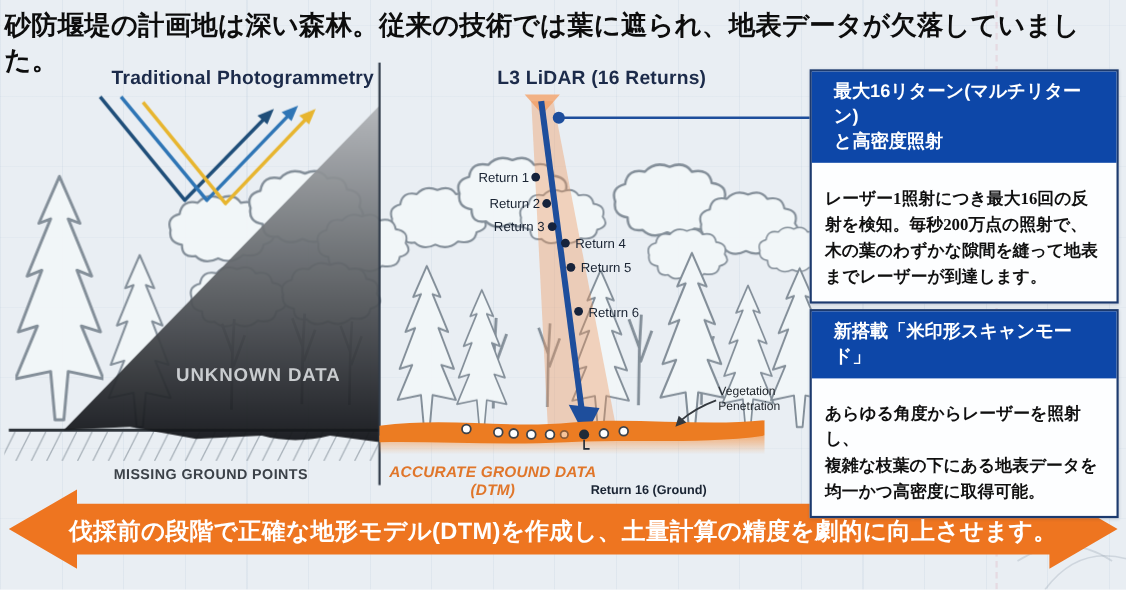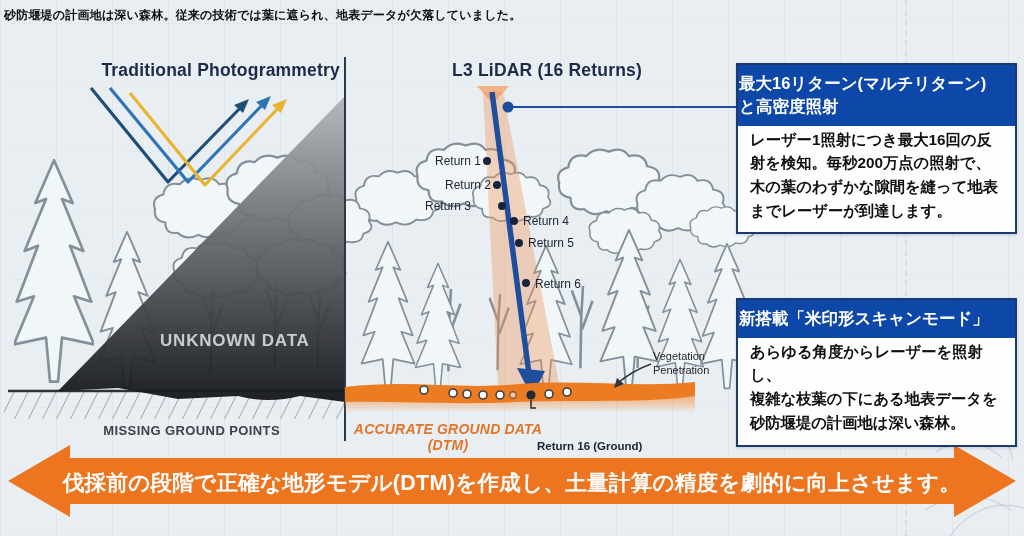--- a/index.html
+++ b/index.html
@@ -8,21 +8,21 @@
   .stage {
     position:relative; width:1024px; height:536px; overflow:hidden;
     background:
       repeating-linear-gradient(90deg, rgba(130,160,190,.10) 0 1px, transparent 1px 56px),
       repeating-linear-gradient(0deg, rgba(130,160,190,.06) 0 1px, transparent 1px 64px),
       #e9eef3;
   }
   .dashed-guide { position:absolute; top:0; bottom:0; width:0; border-left:2px dashed rgba(215,130,150,.18); }
   .page-title {
     position:absolute; left:4px; top:7px; width:990px;
-    font-size:12px; font-weight:700; color:#0d0d0d; letter-spacing:.2px;
+    font-size:24px; font-weight:700; color:#0d0d0d; letter-spacing:.2px;
   }
   .panel-heading {
     position:absolute; top:60px; font-size:17.5px; font-weight:800;
     color:#1c2b4a; text-align:right; letter-spacing:.2px;
   }
   .heading-left { left:30px; width:310px; }
   .heading-mid { left:392px; width:250px; }
   .scene-svg { position:absolute; left:0; top:0; z-index:1; }
   .label-layer { position:absolute; inset:0; z-index:2; pointer-events:none; }
   .unknown-label {
@@ -47,28 +47,28 @@
   .vegetation-label {
     position:absolute; left:653px; top:350px; font-size:11px; font-weight:400;
     color:#23282e; line-height:1.25;
   }
   .callout-card {
     position:absolute; left:736px; width:281px; z-index:3;
     background:#fdfeff; border:2px solid #1c3a6e;
     box-shadow:0 1px 3px rgba(20,40,80,.18);
   }
   .card-1 { top:63px; }
-  .card-2 { top:298px; }
+  .card-2 { top:281px; }
   .callout-header {
     background:#0d47a8; color:#ffffff; font-size:16.5px; font-weight:700;
-    line-height:1.38; padding:7px 1px 8px;
+    line-height:1.38; padding:7px 20px 8px;
   }
   .callout-header span { display:block; }
   .callout-body {
-    padding:2px 12px 10px; font-size:15.3px; font-weight:600; color:#101010; line-height:1.55;
+    padding:21px 12px 10px; font-size:15.3px; font-weight:600; color:#101010; line-height:1.55;font-family:Liberation Serif, serif;
   }
   .banner { position:absolute; left:0; top:441px; width:1024px; height:82px; z-index:2; }
   .banner-text {
     position:absolute; left:60px; top:441px; width:904px; height:82px; z-index:3;
     display:flex; align-items:center; justify-content:center;
     color:#ffffff; font-size:21.5px; font-weight:700; letter-spacing:.3px; white-space:nowrap;
   }
 </style>
 </head>
 <body>
@@ -209,21 +209,21 @@
 
     <div class="panel-heading heading-left">Traditional Photogrammetry</div>
     <div class="panel-heading heading-mid">L3 LiDAR (16 Returns)</div>
 
     <div class="unknown-label">UNKNOWN DATA</div>
     <div class="missing-caption">MISSING GROUND POINTS</div>
     <div class="accurate-caption">ACCURATE GROUND DATA (DTM)</div>
 
     <div class="return-label return-right" style="left:421px; top:154px;">Return 1</div>
     <div class="return-label return-right" style="left:431px; top:178px;">Return 2</div>
-    <div class="return-label return-right" style="left:411px; top:199px;">Return 3</div>
+    <div class="return-label return-right" style="left:435px; top:199px;">Return 3</div>
     <div class="return-label" style="left:523px; top:214px;">Return 4</div>
     <div class="return-label" style="left:528px; top:236px;">Return 5</div>
     <div class="return-label" style="left:535px; top:277px;">Return 6</div>
 
     <div class="return16-label">Return 16 (Ground)</div>
 
     <div class="vegetation-label">
       <span style="display:block">Vegetation</span>
       <span style="display:block">Penetration</span>
     </div>
@@ -242,21 +242,21 @@
     </div>
   </div>
 
   <div class="callout-card card-2">
     <div class="callout-header">
       <span>新搭載「米印形スキャンモード」</span>
     </div>
     <div class="callout-body">
       <div>あらゆる角度からレーザーを照射し、</div>
       <div>複雑な枝葉の下にある地表データを</div>
-      <div>砂防堰堤の計画地は深い森林。</div>
+      <div>均一かつ高密度に取得可能。</div>
     </div>
   </div>
 
   <svg class="banner" viewBox="0 0 1024 82">
     <polygon points="8,40 70,4 70,17 954,17 954,4 1016,40 954,76 954,63 70,63 70,76" fill="#ee7520"></polygon>
   </svg>
   <div class="banner-text">伐採前の段階で正確な地形モデル(DTM)を作成し、土量計算の精度を劇的に向上させます。</div>
 
 </div>
 

